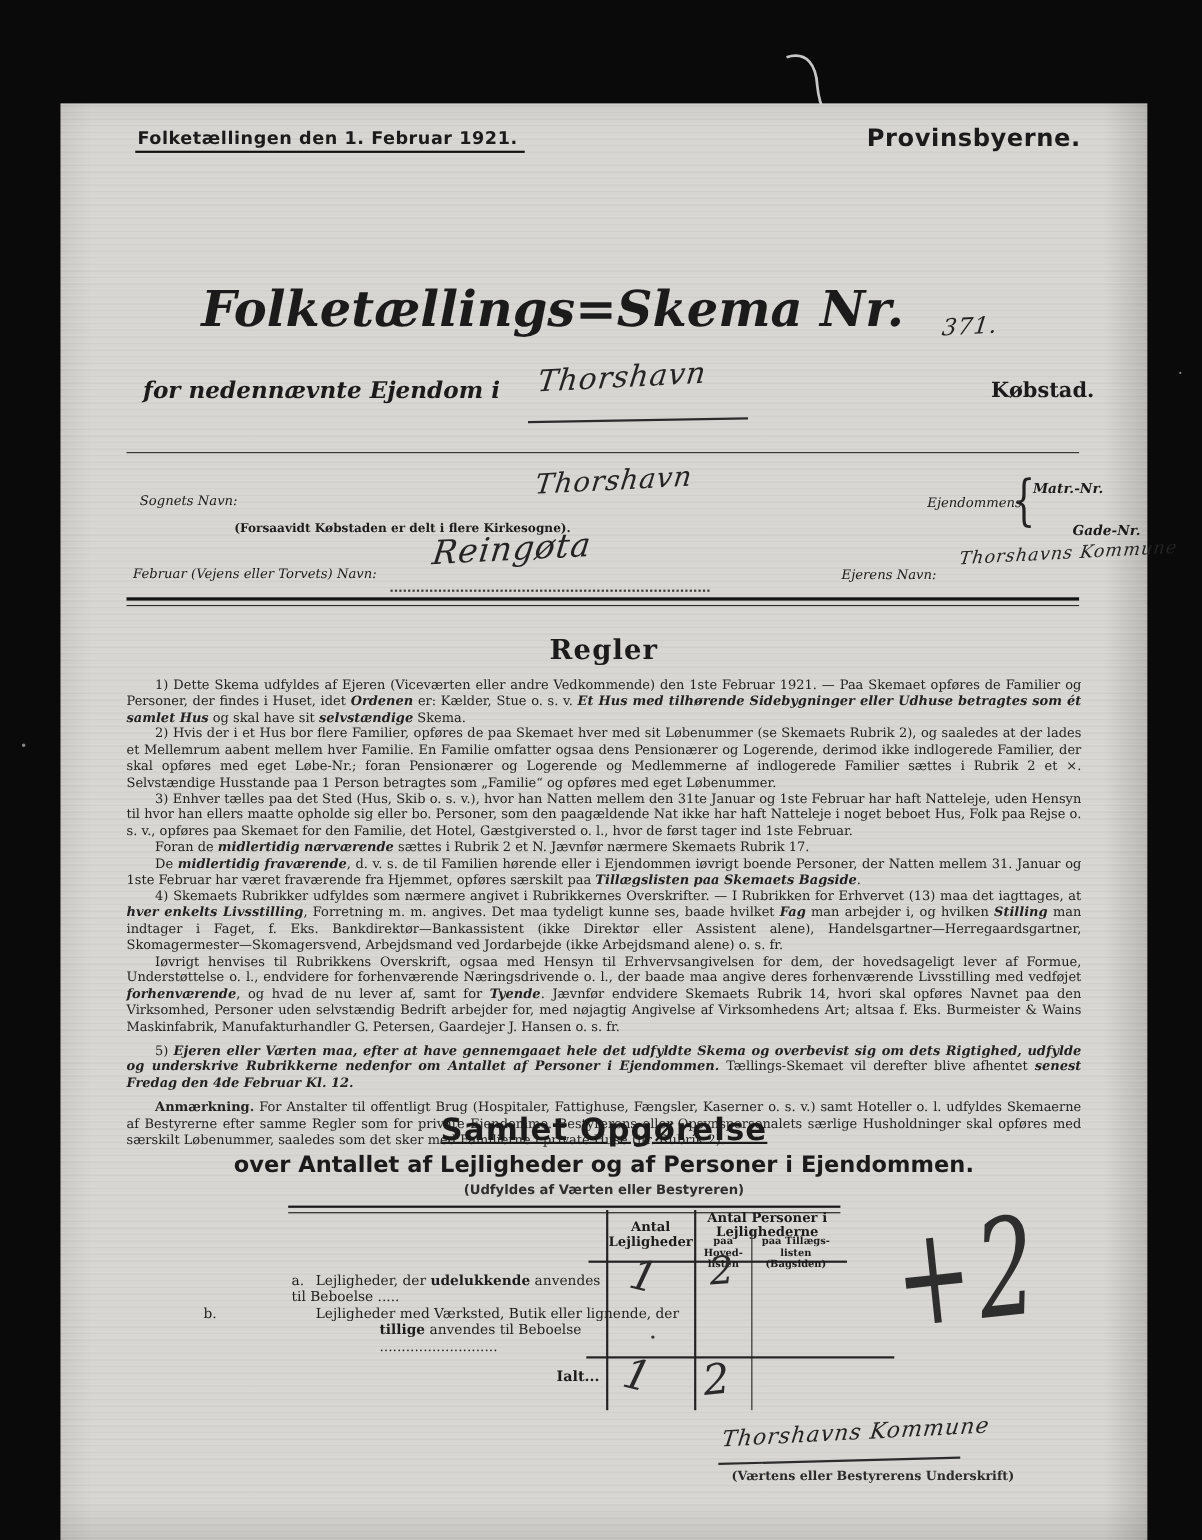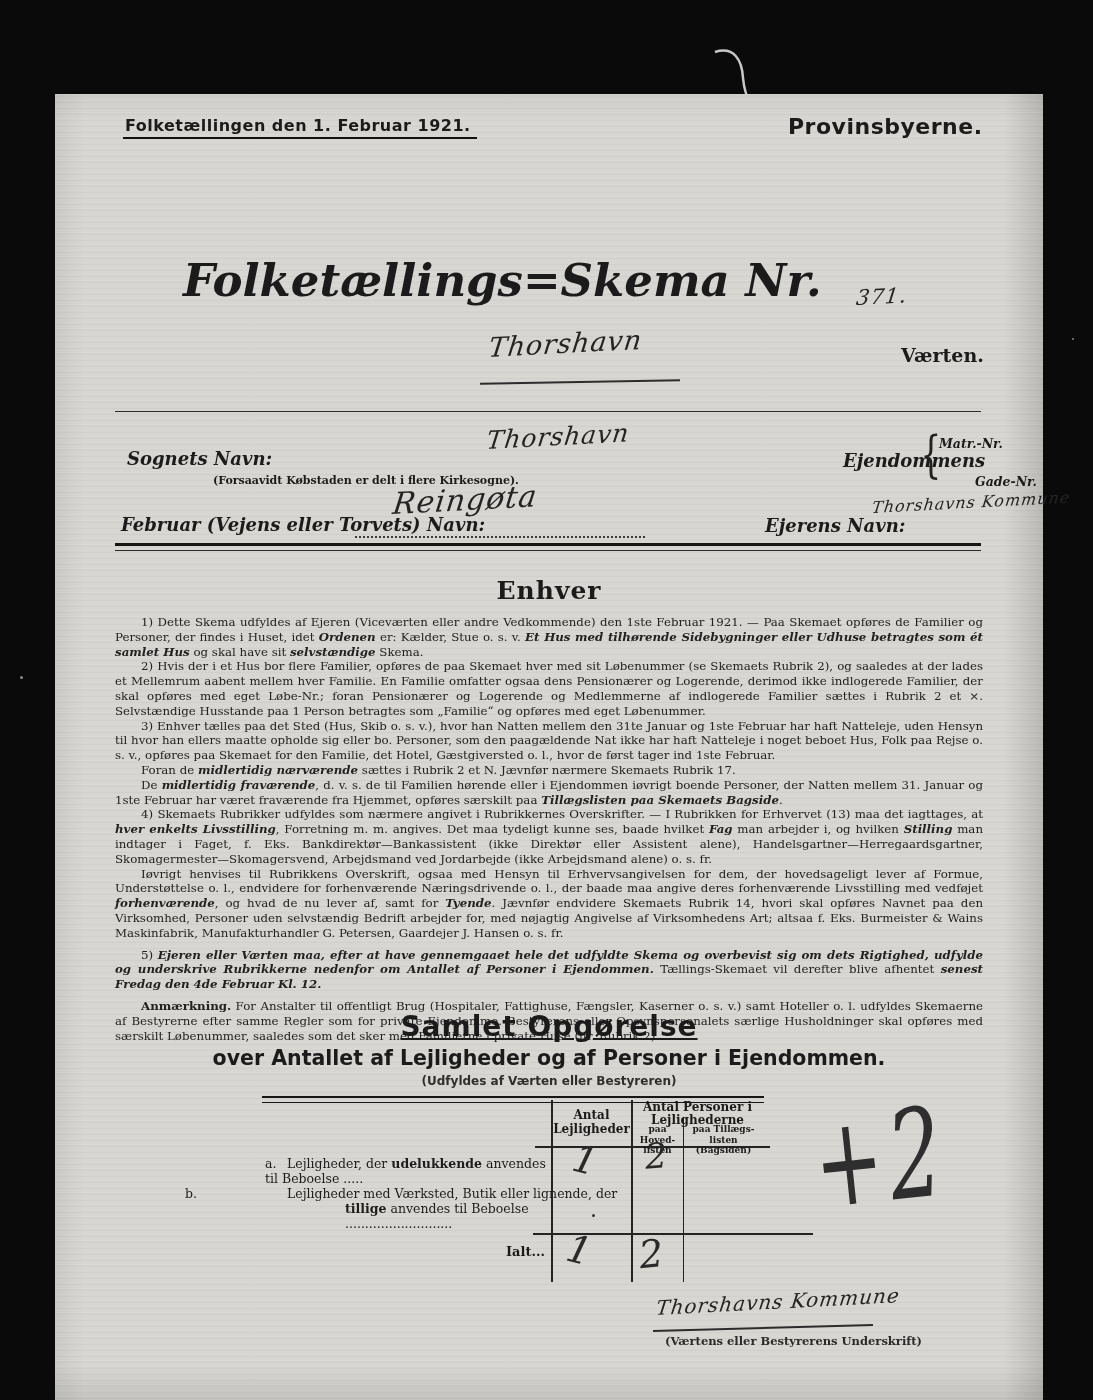--- a/index.html
+++ b/index.html
@@ -13,21 +13,21 @@
            linear-gradient(180deg, rgba(0,0,0,.04) 0, rgba(0,0,0,0) 2%, rgba(0,0,0,0) 97%, rgba(0,0,0,.10) 100%);
          color:#1b1b1b;}
   .abs{position:absolute;}
   
   .hdr-left{font-family:"DejaVu Sans",sans-serif;font-weight:bold;font-size:16px;
             border-bottom:2px solid #111;padding:0 6px 2px 2px;letter-spacing:.5px;}
   .hdr-right{font-family:"DejaVu Sans",sans-serif;font-weight:bold;font-size:22px;letter-spacing:.5px;}
   .doc-title{font-size:45px;font-weight:bold;font-style:italic;letter-spacing:0px;white-space:nowrap;}
   .sub-bolditalic{font-size:21px;font-weight:bold;font-style:italic;white-space:nowrap;}
   .sub-bold{font-size:19px;font-weight:bold;white-space:nowrap;}
-  .flabel{font-size:18px;font-style:italic;font-weight:bold;white-space:nowrap;}
+  .flabel{font-size:12px;font-style:italic;font-weight:normal;white-space:nowrap;}
   .fnote{font-size:11px;font-weight:bold;white-space:nowrap;}
   .fsmall{font-size:12.5px;font-style:italic;font-weight:bold;white-space:nowrap;}
   .rule-line{background:#2a2a2a;height:1px;}
   .rule-thick{background:#141414;height:3px;}
   .dotted{border-bottom:2px dotted #3a3a3a;height:1px;}
   .regler-h{font-size:25px;font-weight:bold;letter-spacing:1px;text-align:center;width:100%;}
   .rules-text{font-size:11.8px;line-height:14.8px;text-align:justify;color:#222;}
   .rules-text p{margin:0;text-indent:26px;}
   .rules-text p.gap{margin-top:7px;}
   .seg-i{font-style:italic;font-weight:bold;}
@@ -64,23 +64,24 @@
   <div class="speck" style="left:900px;top:1384px;width:2px;height:2px;"></div>
 
   <div id="paper">
 
     <div class="abs hdr-left" style="left:68px;top:22px;">Folketællingen den 1. Februar 1921.</div>
     <div class="abs hdr-right" style="left:733px;top:20px;">Provinsbyerne.</div>
 
     <div class="abs doc-title" style="left:128px;top:160px;">Folketællings=Skema Nr.</div>
     <div class="abs hw" style="left:800px;top:192px;font-size:21px;">371.</div>
 
+    <div class="abs sub-bolditalic" style="left:75px;top:248px;">for nedennævnte Ejendom i</div>
     <div class="abs hw" style="left:432px;top:238px;font-size:27px;">Thorshavn</div>
     <div class="abs" style="left:425px;top:287px;width:200px;height:1.5px;background:#2c2c2c;transform:rotate(-1deg);"></div>
-    <div class="abs sub-bold" style="left:846px;top:250px;">Værten.</div>
+    <div class="abs sub-bold" style="left:846px;top:250px;">Købstad.</div>
 
     <div class="abs rule-line" style="left:60px;top:317px;width:866px;"></div>
 
     <div class="abs flabel" style="left:72px;top:354px;">Sognets Navn:</div>
     <div class="abs fnote" style="left:158px;top:380px;">(Forsaavidt Købstaden er delt i flere Kirkesogne).</div>
     <div class="abs hw" style="left:430px;top:332px;font-size:25px;">Thorshavn</div>
 
     <div class="abs flabel" style="left:788px;top:356px;">Ejendommens</div>
     <div class="abs" style="left:860px;top:332px;font-size:50px;transform:scaleX(.65);color:#222;">{</div>
     <div class="abs fsmall" style="left:884px;top:342px;">Matr.-Nr.</div>
@@ -89,21 +90,21 @@
     <div class="abs flabel" style="left:66px;top:420px;">Februar (Vejens eller Torvets) Navn:</div>
     <div class="abs dotted" style="left:300px;top:441px;width:290px;"></div>
     <div class="abs hw" style="left:336px;top:392px;font-size:30px;">Reingøta</div>
 
     <div class="abs flabel" style="left:710px;top:421px;text-align:right;">Ejerens Navn:</div>
     <div class="abs hw" style="left:816px;top:404px;font-size:16px;">Thorshavns Kommune</div>
 
     <div class="abs rule-thick" style="left:60px;top:449px;width:866px;"></div>
     <div class="abs rule-line" style="left:60px;top:456px;width:866px;"></div>
 
-    <div class="abs regler-h" style="left:0;top:482px;">Enhver</div>
+    <div class="abs regler-h" style="left:0;top:482px;">Regler</div>
     <div class="abs rules-text" style="left:60px;top:521px;width:868px;">
       <p><span>1)  Dette Skema udfyldes af Ejeren (Viceværten eller andre Vedkommende) den 1ste Februar 1921. — Paa Skemaet opføres de Familier og Personer, der findes i Huset, idet </span><span class="seg-i">Ordenen</span><span> er: Kælder, Stue o. s. v.  </span><span class="seg-i">Et Hus med tilhørende Sidebygninger eller Udhuse betragtes som ét samlet Hus</span><span> og skal have sit </span><span class="seg-i">selvstændige</span><span> Skema.</span></p>
       <p><span>2)  Hvis der i et Hus bor flere Familier, opføres de paa Skemaet hver med sit Løbenummer (se Skemaets Rubrik 2), og saaledes at der lades et Mellemrum aabent mellem hver Familie.  En Familie omfatter ogsaa dens Pensionærer og Logerende, derimod ikke indlogerede Familier, der skal opføres med eget Løbe-Nr.; foran Pensionærer og Logerende og Medlemmerne af indlogerede Familier sættes i Rubrik 2 et ×.  Selvstændige Husstande paa 1 Person betragtes som „Familie“ og opføres med eget Løbenummer.</span></p>
       <p><span>3)  Enhver tælles paa det Sted (Hus, Skib o. s. v.), hvor han Natten mellem den 31te Januar og 1ste Februar har haft Natteleje, uden Hensyn til hvor han ellers maatte opholde sig eller bo.  Personer, som den paagældende Nat ikke har haft Natteleje i noget beboet Hus, Folk paa Rejse o. s. v., opføres paa Skemaet for den Familie, det Hotel, Gæstgiversted o. l., hvor de først tager ind 1ste Februar.</span></p>
       <p><span>Foran de </span><span class="seg-i">midlertidig nærværende</span><span> sættes i Rubrik 2 et N.  Jævnfør nærmere Skemaets Rubrik 17.</span></p>
       <p><span>De </span><span class="seg-i">midlertidig fraværende</span><span>, d. v. s. de til Familien hørende eller i Ejendommen iøvrigt boende Personer, der Natten mellem 31. Januar og 1ste Februar har været fraværende fra Hjemmet, opføres særskilt paa </span><span class="seg-i">Tillægslisten paa Skemaets Bagside</span><span>.</span></p>
       <p><span>4)  Skemaets Rubrikker udfyldes som nærmere angivet i Rubrikkernes Overskrifter. — I Rubrikken for Erhvervet (13) maa det iagttages, at </span><span class="seg-i">hver enkelts Livsstilling</span><span>, Forretning m. m. angives.  Det maa tydeligt kunne ses, baade hvilket </span><span class="seg-i">Fag</span><span> man arbejder i, og hvilken </span><span class="seg-i">Stilling</span><span> man indtager i Faget, f. Eks. Bankdirektør—Bankassistent (ikke Direktør eller Assistent alene), Handelsgartner—Herregaardsgartner, Skomagermester—Skomagersvend, Arbejdsmand ved Jordarbejde (ikke Arbejdsmand alene) o. s. fr.</span></p>
       <p><span>Iøvrigt henvises til Rubrikkens Overskrift, ogsaa med Hensyn til Erhvervsangivelsen for dem, der hovedsageligt lever af Formue, Understøttelse o. l., endvidere for forhenværende Næringsdrivende o. l., der baade maa angive deres forhenværende Livsstilling med vedføjet </span><span class="seg-i">forhenværende</span><span>, og hvad de nu lever af, samt for </span><span class="seg-i">Tyende</span><span>.  Jævnfør endvidere Skemaets Rubrik 14, hvori skal opføres Navnet paa den Virksomhed, Personer uden selvstændig Bedrift arbejder for, med nøjagtig Angivelse af Virksomhedens Art; altsaa f. Eks. Burmeister &amp; Wains Maskinfabrik, Manufakturhandler G. Petersen, Gaardejer J. Hansen o. s. fr.</span></p>
       <p class="gap"><span>5)  </span><span class="seg-i">Ejeren eller Værten maa, efter at have gennemgaaet hele det udfyldte Skema og overbevist sig om dets Rigtighed, udfylde og underskrive Rubrikkerne nedenfor om Antallet af Personer i Ejendommen.</span><span>  Tællings-Skemaet vil derefter blive afhentet </span><span class="seg-i">senest Fredag den 4de Februar Kl. 12.</span></p>
       <p class="gap"><span class="seg-b">Anmærkning.</span><span>  For Anstalter til offentligt Brug (Hospitaler, Fattighuse, Fængsler, Kaserner o. s. v.) samt Hoteller o. l. udfyldes Skemaerne af Bestyrerne efter samme Regler som for private Ejendomme.  Bestyrerens eller Opsynspersonalets særlige Husholdninger skal opføres med særskilt Løbenummer, saaledes som det sker med Familierne i private Huse (jfr. Rubrik 2).</span></p>

